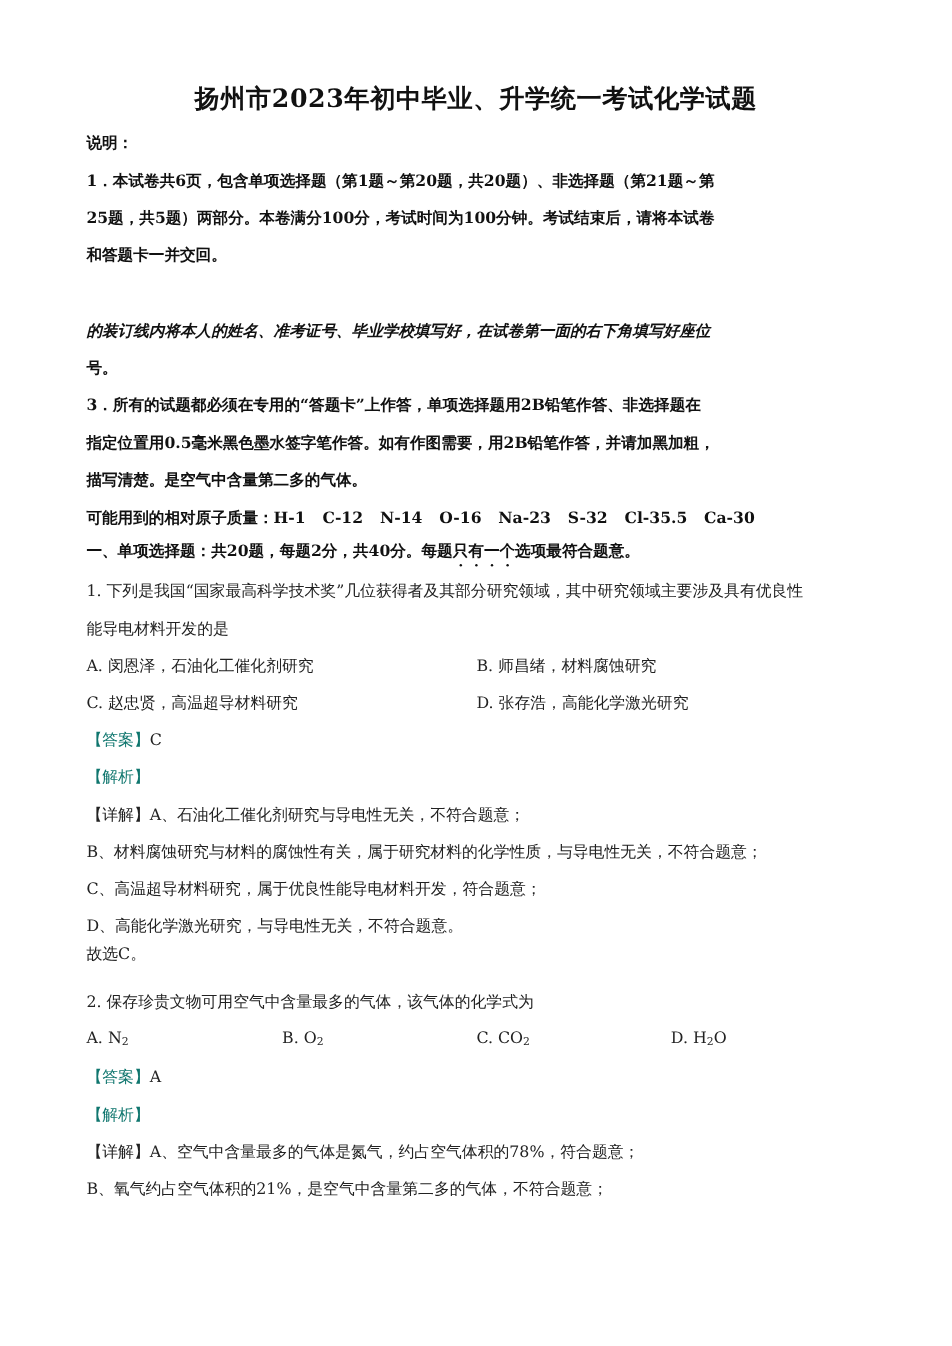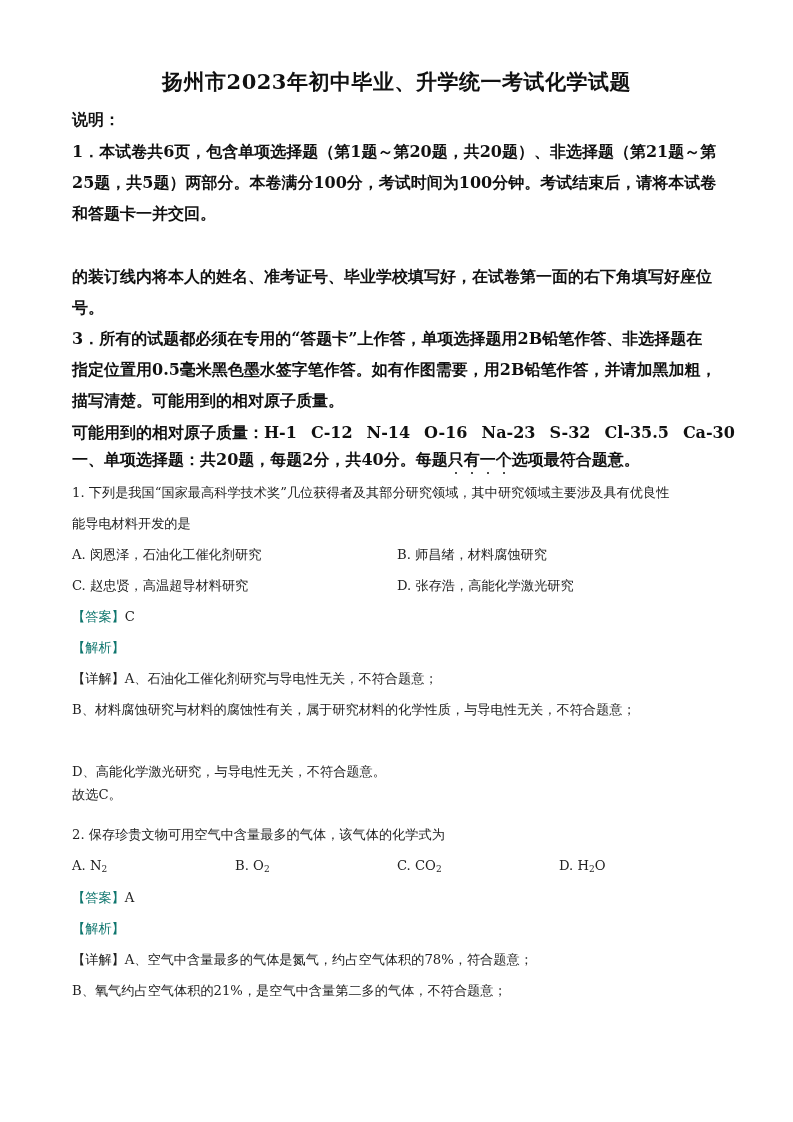--- a/index.html
+++ b/index.html
@@ -31,21 +31,21 @@
       letter-spacing: 0.5px;
       color: #111;
     }
     .line {
       position: absolute;
       left: 72px;
       white-space: nowrap;
     }
     .bold {
       font-weight: bold;
-      font-size: 16px;
+      font-size: 13px;
       color: #111;
     }
     .reg {
       font-size: 13.2px;
       color: #222;
     }
     .bracket-label {
       color: #0f766e;
     }
     .opt {
@@ -82,26 +82,26 @@
 <div class="page">
 
   <div class="title">扬州市2023年初中毕业、升学统一考试化学试题</div>
 
   <div class="line bold" style="top:110px;">说明：</div>
 
   <div class="line bold" style="top:142px;">1．本试卷共6页，包含单项选择题（第1题～第20题，共20题）、非选择题（第21题～第</div>
   <div class="line bold" style="top:173px;">25题，共5题）两部分。本卷满分100分，考试时间为100分钟。考试结束后，请将本试卷</div>
   <div class="line bold" style="top:204px;">和答题卡一并交回。</div>
 
-  <div class="line bold" style="top:267px;">的装订线内将本人的姓名、准考证号、毕业学校填写好，在试卷第一面的右下角填写好座位</div>
+  <div class="line bold" style="top:267px;font-style:italic;">的装订线内将本人的姓名、准考证号、毕业学校填写好，在试卷第一面的右下角填写好座位</div>
   <div class="line bold" style="top:298px;">号。</div>
 
   <div class="line bold" style="top:329px;">3．所有的试题都必须在专用的“答题卡”上作答，单项选择题用2B铅笔作答、非选择题在</div>
   <div class="line bold" style="top:360px;">指定位置用0.5毫米黑色墨水签字笔作答。如有作图需要，用2B铅笔作答，并请加黑加粗，</div>
-  <div class="line bold" style="top:391px;">描写清楚。可能用到的相对原子质量。</div>
+  <div class="line bold" style="top:391px;">描写清楚。是空气中含量第二多的气体。</div>
 
   <div class="line bold" style="top:423px;">
     <span>可能用到的相对原子质量：</span><span>H-1</span><span class="mass-item">C-12</span><span class="mass-item">N-14</span><span class="mass-item">O-16</span><span class="mass-item">Na-23</span><span class="mass-item">S-32</span><span class="mass-item">Cl-35.5</span><span class="mass-item">Ca-30</span>
   </div>
 
   <div class="line bold" style="top:450px;">
     <span>一、单项选择题：共20题，每题2分，共40分。每题</span><span class="emph">只</span><span class="emph">有</span><span class="emph">一</span><span class="emph">个</span><span>选项最符合题意。</span>
   </div>
 
   <div class="line reg" style="top:484px;">1. 下列是我国“国家最高科学技术奖”几位获得者及其部分研究领域，其中研究领域主要涉及具有优良性</div>
@@ -115,20 +115,21 @@
   <div class="line reg" style="top:608px;">
     <span class="bracket-label">【答案】</span><span>C</span>
   </div>
   <div class="line reg" style="top:639px;">
     <span class="bracket-label">【解析】</span>
   </div>
   <div class="line reg" style="top:670px;">
     <span>【详解】</span><span>A、石油化工催化剂研究与导电性无关，不符合题意；</span>
   </div>
   <div class="line reg" style="top:701px;">B、材料腐蚀研究与材料的腐蚀性有关，属于研究材料的化学性质，与导电性无关，不符合题意；</div>
+  <div class="line reg" style="top:732px;">C、高温超导材料研究，属于优良性能导电材料开发，符合题意；</div>
   <div class="line reg" style="top:763px;">D、高能化学激光研究，与导电性无关，不符合题意。</div>
   <div class="line reg" style="top:786px;">故选C。</div>
 
   <div class="line reg" style="top:826px;">2. 保存珍贵文物可用空气中含量最多的气体，该气体的化学式为</div>
 
   <div class="opt" style="left:72px; top:858px;">
     <span>A. N</span><sub>2</sub><span></span>
   </div>
   <div class="opt" style="left:235px; top:858px;">
     <span>B. O</span><sub>2</sub><span></span>

